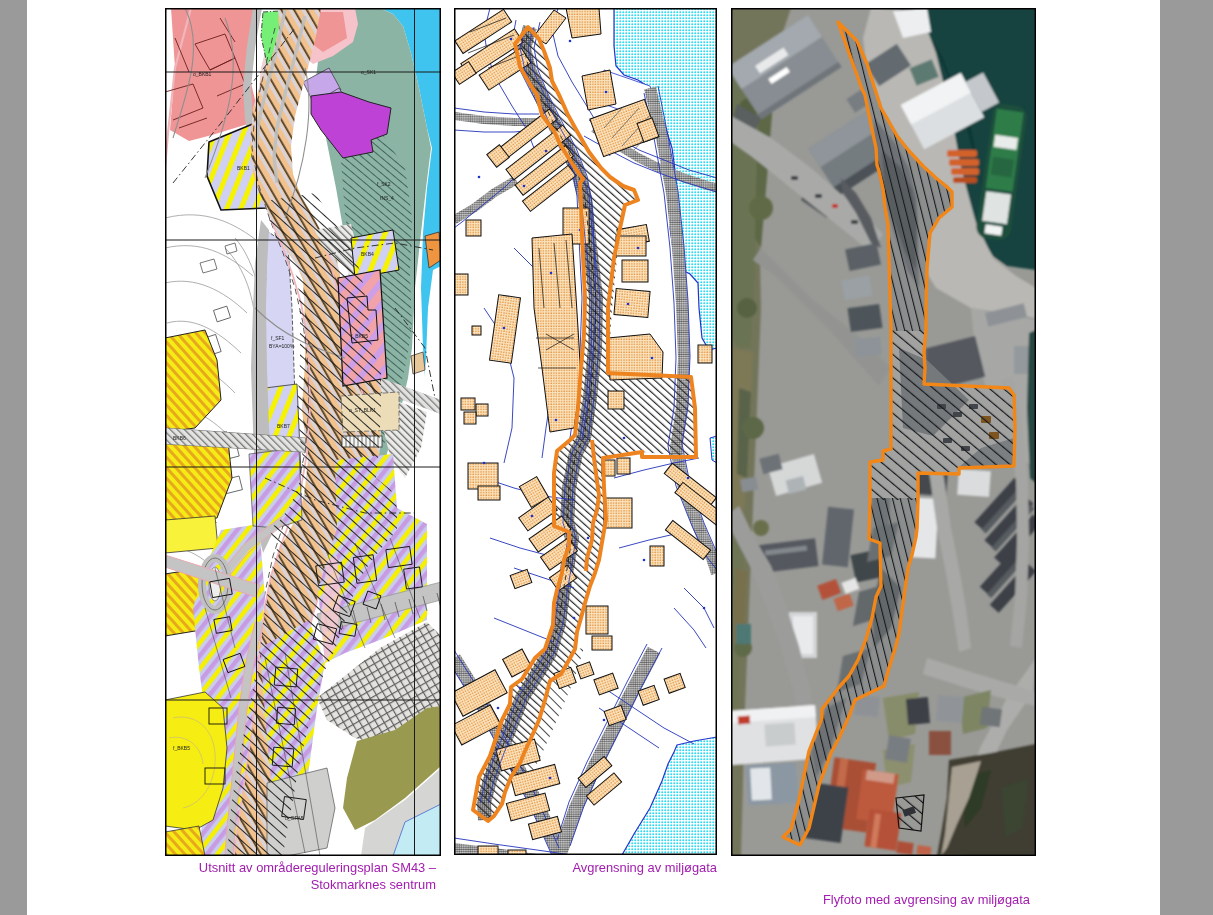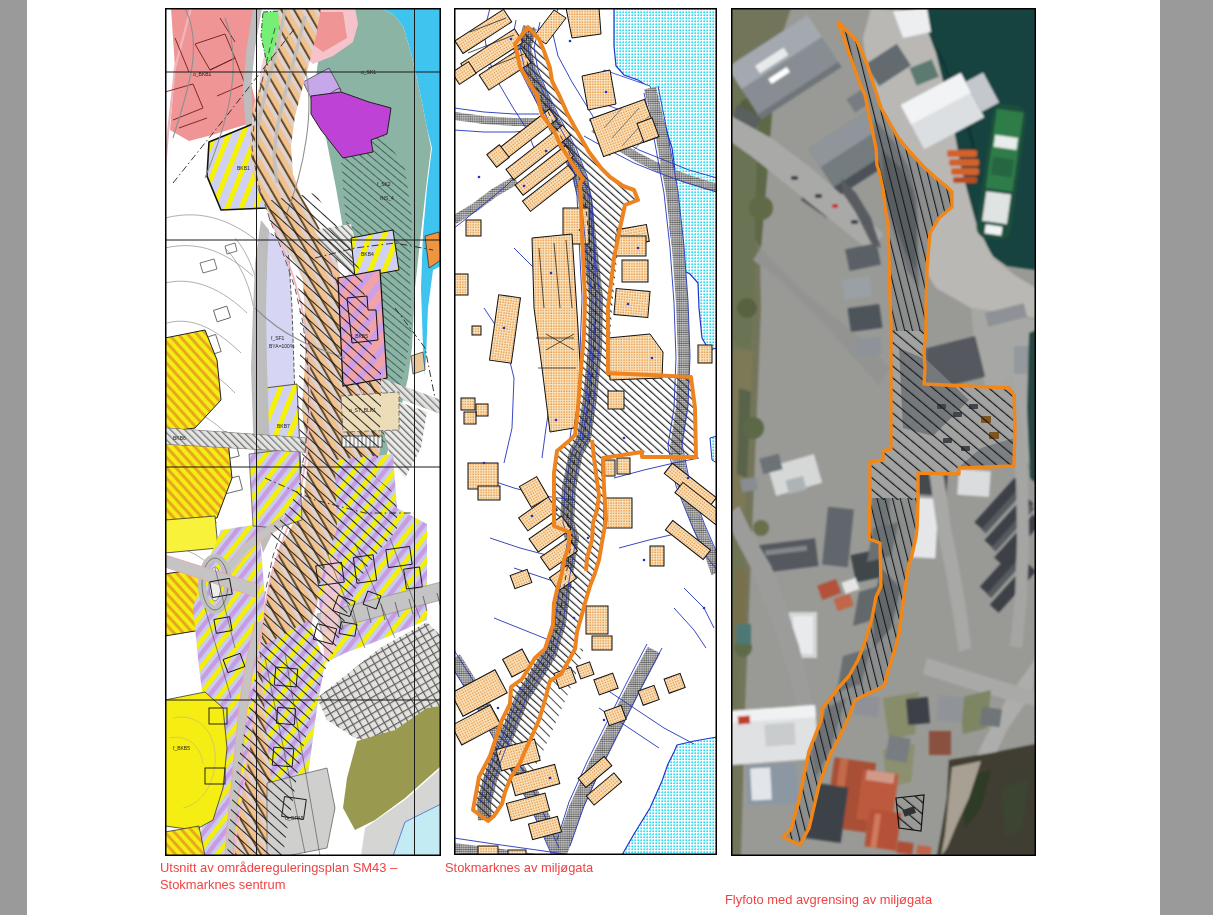--- a/index.html
+++ b/index.html
@@ -1,18 +1,18 @@
 <!DOCTYPE html>
 <html><head>
 <meta charset="utf-8">
 <style>
 html,body{margin:0;padding:0;background:#fff;}
 body{width:1213px;height:915px;position:relative;overflow:hidden;font-family:"Liberation Sans",sans-serif;}
 .panel{position:absolute;top:8px;}
-.cap{position:absolute;font-size:12.9px;color:#ef4444;text-align:left;line-height:16.8px;white-space:nowrap;}
+.cap{position:absolute;font-size:12.9px;color:#a21caf;text-align:right;line-height:16.8px;white-space:nowrap;}
 </style>
 </head>
 <body>
 
 <div style="position:absolute;left:0;top:0;width:27px;height:915px;background:#9a9a9a;"></div>
 
 <div style="position:absolute;left:1160px;top:0;width:53px;height:915px;background:#9a9a9a;"></div>
 
 <div class="panel" style="left:165px;">
 <svg id="p1" width="276" height="848" viewBox="0 0 276 848">
@@ -694,15 +694,15 @@
 
 <polygon points="165,790 193,787 190,823 168,820" fill="url(#h3b)" stroke="#111" stroke-width="1.2"></polygon>
 <rect x="172" y="800" width="12" height="7" transform="rotate(-20 178 803)" fill="#2e3236"></rect>
 
 <rect x="0.75" y="0.75" width="303.5" height="846.5" fill="none" stroke="#000" stroke-width="1.5"></rect>
 </svg>
 </div>
 
 <div class="cap" style="left:160px;top:860px;width:276px;">Utsnitt av områdereguleringsplan SM43 –<br>Stokmarknes sentrum</div>
 
-<div class="cap" style="left:445px;top:860px;width:272px;">Stokmarknes av miljøgata</div>
+<div class="cap" style="left:445px;top:860px;width:272px;">Avgrensning av miljøgata</div>
 
 <div class="cap" style="left:725px;top:892px;width:305px;">Flyfoto med avgrensing av miljøgata</div>
 
 </body></html>

